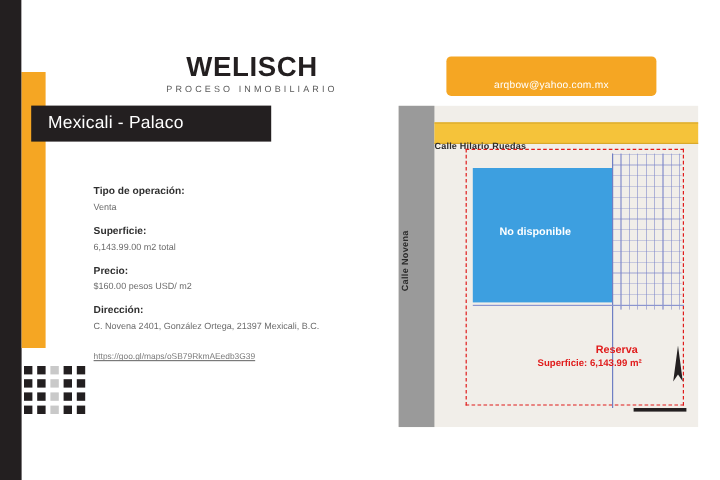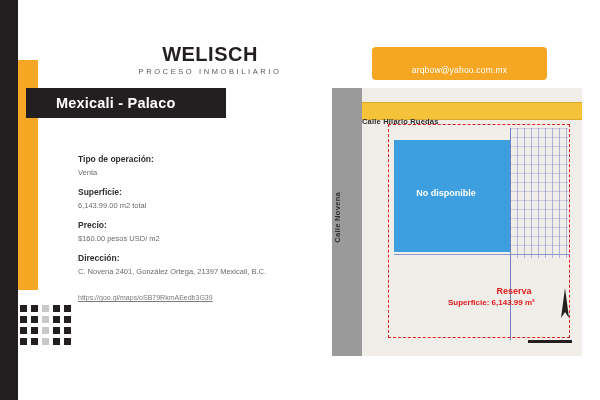--- a/index.html
+++ b/index.html
@@ -52,21 +52,21 @@
   
   .logo-block {
     position: absolute;
     left: 110px; top: 44px;
     width: 200px;
     text-align: center;
   }
   .logo-word {
     font-family: "Liberation Sans", sans-serif;
     font-weight: bold;
-    font-size: 20px;
+    font-size: 23px;
     letter-spacing: 0.5px;
     color: #231f20;
     line-height: 1;
   }
   .logo-sub {
     font-size: 7.5px;
     letter-spacing: 2.6px;
     color: #5a5a5a;
     margin-top: 3px;
   }
@@ -89,24 +89,24 @@
   .contact-pill .row2 { margin-top: 2px; font-weight: bold; }
 
   
   .title-banner {
     position: absolute;
     left: 26px; top: 88px;
     width: 200px; height: 30px;
     background: #231f20;
     color: #ffffff;
     font-size: 14.5px;
-    font-weight: bold;
+    font-weight: normal;
     display: flex;
     align-items: center;
-    padding-left: 30px;
+    padding-left: 14px;
     box-sizing: border-box;
     letter-spacing: 0.2px;
   }
 
   
   .details {
     position: absolute;
     left: 78px; top: 126px;
     width: 250px;
     color: #4a4a4a;

